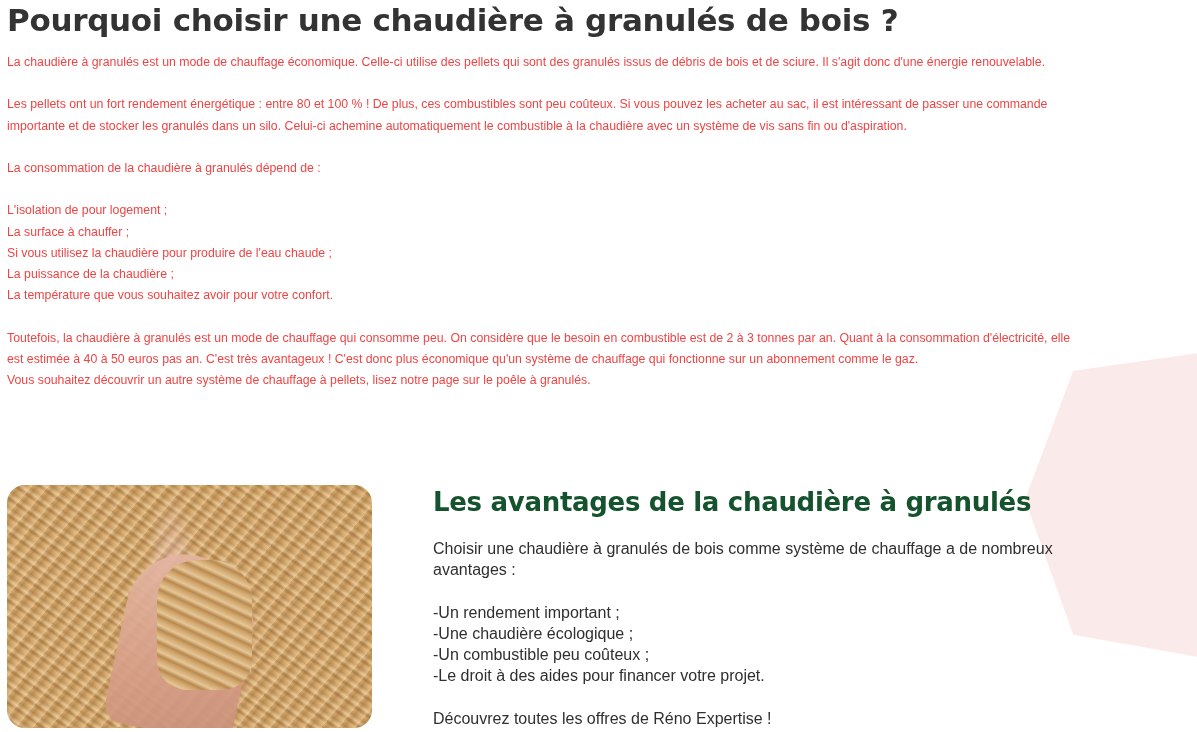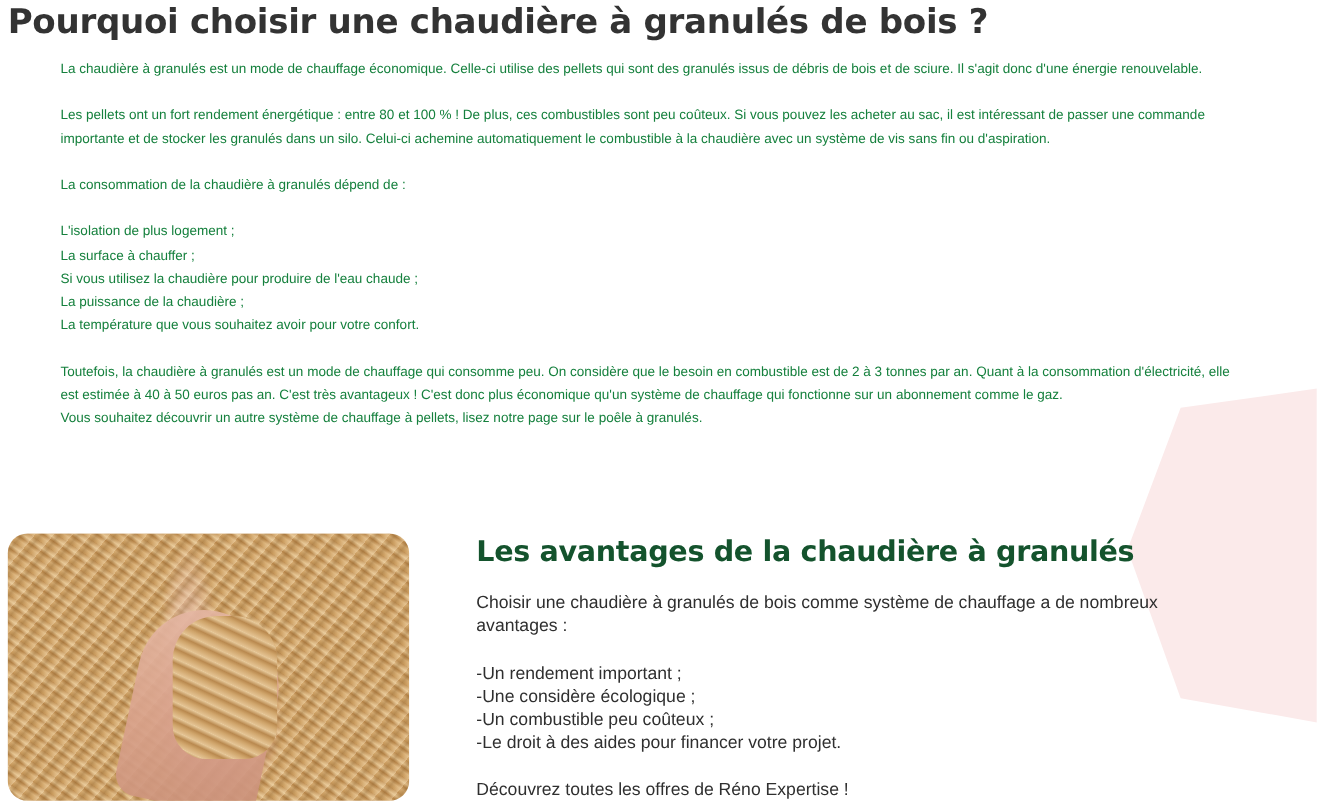--- a/index.html
+++ b/index.html
@@ -42,22 +42,21 @@
       color: #333333;
       white-space: nowrap;
     }
     .intro {
       position: absolute;
       left: 7px;
       top: 52px;
       width: 1070px;
       font-size: 12.3px;
       line-height: 21.2px;
-      color: #15803d;
-      margin-left: 48px;
+      color: #ef4444;
     }
     .intro p {
       margin: 0;
     }
     .intro .gap {
       height: 21.2px;
     }
     .pellet-photo {
       position: absolute;
       left: 7px;
@@ -136,21 +135,21 @@
 
   <h1 class="main-title">Pourquoi choisir une chaudière à granulés de bois ?</h1>
 
   <div class="intro">
     <p>La chaudière à granulés est un mode de chauffage économique. Celle-ci utilise des pellets qui sont des granulés issus de débris de bois et de sciure. Il s'agit donc d'une énergie renouvelable.</p>
     <div class="gap"></div>
     <p>Les pellets ont un fort rendement énergétique : entre 80 et 100 % ! De plus, ces combustibles sont peu coûteux. Si vous pouvez les acheter au sac, il est intéressant de passer une commande importante et de stocker les granulés dans un silo. Celui-ci achemine automatiquement le combustible à la chaudière avec un système de vis sans fin ou d'aspiration.</p>
     <div class="gap"></div>
     <p>La consommation de la chaudière à granulés dépend de :</p>
     <div class="gap"></div>
-    <p>L'isolation de plus logement ;</p>
+    <p>L'isolation de pour logement ;</p>
     <p>La surface à chauffer ;</p>
     <p>Si vous utilisez la chaudière pour produire de l'eau chaude ;</p>
     <p>La puissance de la chaudière ;</p>
     <p>La température que vous souhaitez avoir pour votre confort.</p>
     <div class="gap"></div>
     <p>Toutefois, la chaudière à granulés est un mode de chauffage qui consomme peu. On considère que le besoin en combustible est de 2 à 3 tonnes par an. Quant à la consommation d'électricité, elle est estimée à 40 à 50 euros pas an. C'est très avantageux  ! C'est donc plus économique qu'un système de chauffage qui fonctionne sur un abonnement comme le gaz.</p>
     <p>Vous souhaitez découvrir un autre système de chauffage à pellets, lisez notre page sur le poêle à granulés.</p>
   </div>
 
   <div class="pellet-photo" title="Main tenant des granulés de bois">
@@ -158,20 +157,20 @@
     <div class="hand"></div>
     <div class="pile"></div>
   </div>
 
   <h2 class="section-title">Les avantages de la chaudière à granulés</h2>
 
   <div class="advantages">
     <p>Choisir une chaudière à granulés de bois comme système de chauffage a de nombreux avantages :</p>
     <div class="gap"></div>
     <p>-Un rendement important ;</p>
-    <p>-Une considère écologique ;</p>
+    <p>-Une chaudière écologique ;</p>
     <p>-Un combustible peu coûteux ;</p>
     <p>-Le droit à des aides pour financer votre projet.</p>
     <div class="gap"></div>
     <p>Découvrez toutes les offres de Réno Expertise !</p>
   </div>
 
 </div>
 
 </body></html>

